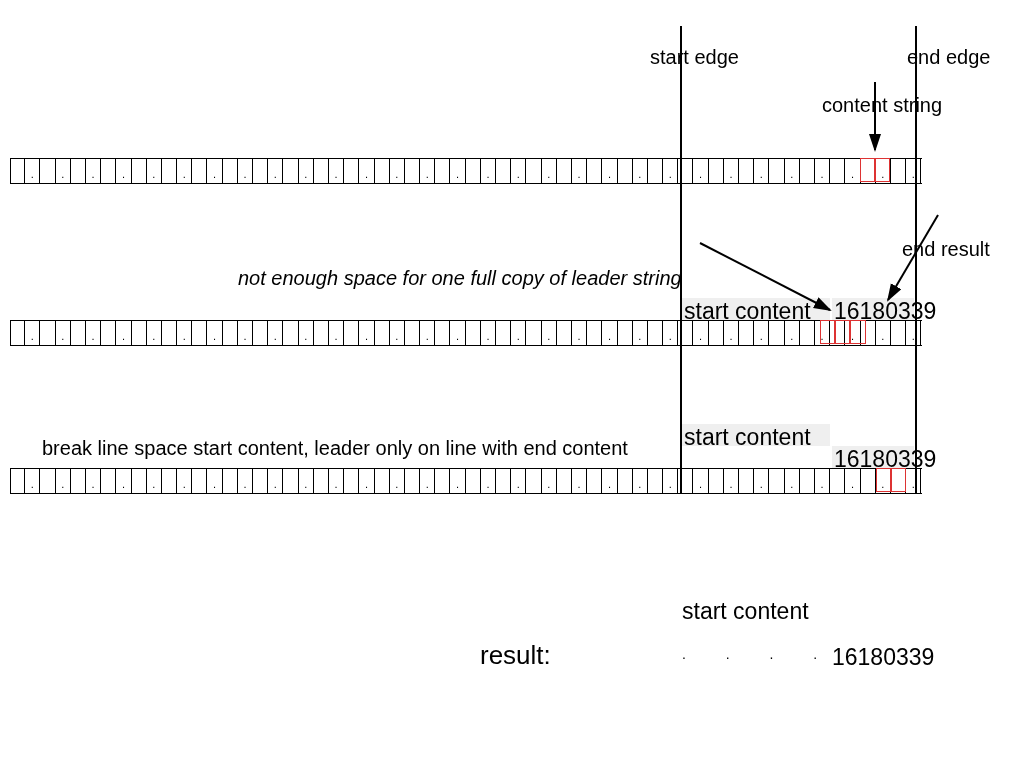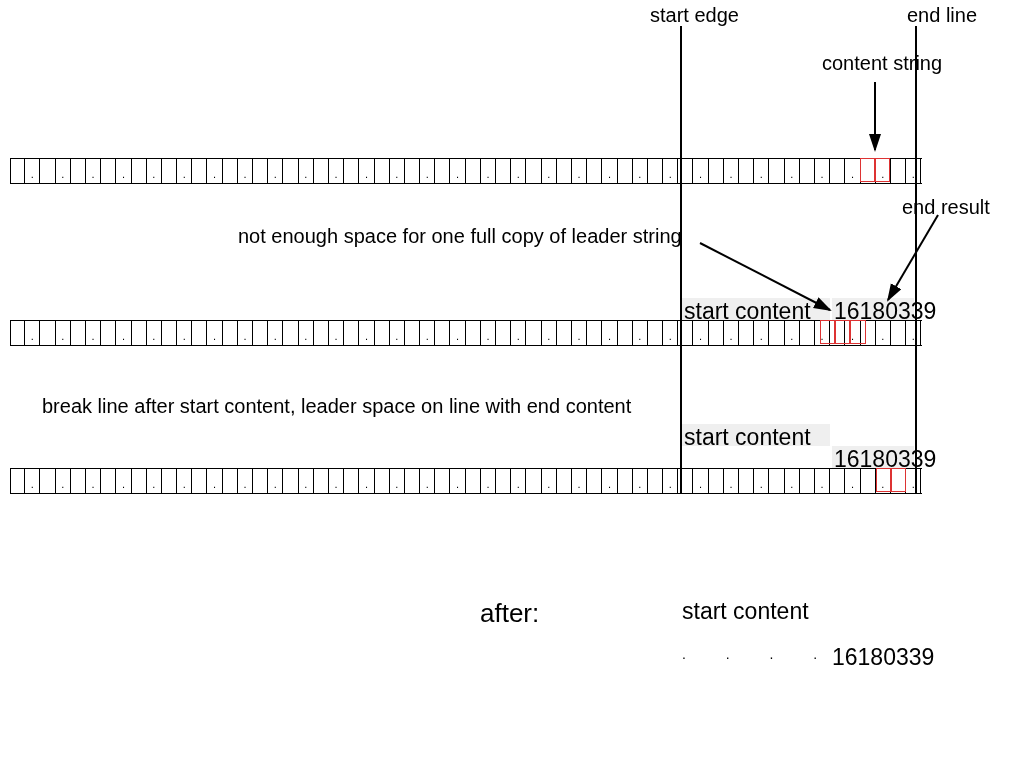--- a/index.html
+++ b/index.html
@@ -1,19 +1,19 @@
 <!DOCTYPE html>
 <html><head>
 <meta charset="utf-8">
 <style>
   html,body{margin:0;padding:0;width:1024px;height:768px;background:#fff;
             font-family:"Gill Sans","Gill Sans MT","Trebuchet MS",sans-serif;
             color:#000;}
   .stage{position:relative;width:1024px;height:768px;}
-  .lbl{position:absolute;font-size:20px;white-space:nowrap;}
+  .lbl{position:absolute;font-size:20px;white-space:nowrap;margin-top:42px;}
   .resultlbl{font-size:26px;}
   .ruler{position:absolute;left:10px;height:24px;width:912px;
          border-top:1px solid #000;border-bottom:1px solid #000;}
   .ruler .cells{position:absolute;inset:0;display:flex;}
   .ruler .cell{flex:0 0 auto;width:15.2px;height:100%;
                border-right:1px solid #000;box-sizing:border-box;
                display:flex;align-items:flex-end;justify-content:center;
                font-size:11px;line-height:1;padding-bottom:3px;}
   .ruler .cell:first-child{border-left:1px solid #000;}
   .vline{position:absolute;width:0;border-left:2px solid #000;}
@@ -212,41 +212,41 @@
         <div class="cell">.</div>
         <div class="cell"></div>
         <div class="cell">.</div>
         <div class="cell"></div>
         <div class="cell">.</div>
       </div>
     </div>
     <div class="vline" style="left:680px;top:26px;height:467px;"></div>
     <div class="vline" style="left:915px;top:26px;height:467px;"></div>
     <div class="lbl" style="left:650px;top:4px;">start edge</div>
-    <div class="lbl" style="left:907px;top:4px;">end line</div>
+    <div class="lbl" style="left:907px;top:4px;">end edge</div>
     <div class="lbl" style="left:822px;top:52px;">content string</div>
     <div class="lbl" style="left:902px;top:196px;">end result</div>
-    <div class="lbl" style="left:238px;top:225px;">not enough space for one full copy of leader string</div>
-    <div class="lbl" style="left:42px;top:395px;">break line after start content, leader space on line with end content</div>
+    <div class="lbl" style="left:238px;top:225px;font-style:italic;">not enough space for one full copy of leader string</div>
+    <div class="lbl" style="left:42px;top:395px;">break line space start content, leader only on line with end content</div>
     <div class="redbox" style="left:860px;top:158px;width:15.2px;height:24px;"></div>
     <div class="redbox" style="left:875.2px;top:158px;width:15.2px;height:24px;"></div>
     <div class="greybox" style="left:682px;top:298px;width:148px;height:22px;"></div>
     <div class="txt" style="left:684px;top:298px;">start content</div>
     <div class="redbox" style="left:820px;top:320px;width:15.2px;height:24px;"></div>
     <div class="redbox" style="left:835.2px;top:320px;width:15.2px;height:24px;"></div>
     <div class="redbox" style="left:850.4px;top:320px;width:15.2px;height:24px;"></div>
     <div class="greybox" style="left:832px;top:298px;width:82px;height:22px;"></div>
     <div class="txt" style="left:834px;top:298px;">16180339</div>
     <div class="greybox" style="left:682px;top:424px;width:148px;height:22px;"></div>
     <div class="txt" style="left:684px;top:424px;">start content</div>
     <div class="greybox" style="left:832px;top:446px;width:82px;height:22px;"></div>
     <div class="txt" style="left:834px;top:446px;">16180339</div>
     <div class="redbox" style="left:876px;top:468px;width:15.2px;height:24px;"></div>
     <div class="redbox" style="left:891.2px;top:468px;width:15.2px;height:24px;"></div>
-    <div class="lbl resultlbl" style="left:480px;top:598px;">after:</div>
+    <div class="lbl resultlbl" style="left:480px;top:598px;">result:</div>
     <div class="txt" style="left:682px;top:598px;">start content</div>
     <div class="txt" style="left:682px;top:646px;letter-spacing:18px;font-size:14px;">. . . .</div>
     <div class="txt" style="left:832px;top:644px;">16180339</div>
     <svg width="1024" height="768" style="position:absolute;left:0;top:0;pointer-events:none">
       <defs>
         <marker id="ah" markerWidth="10" markerHeight="10" refX="8" refY="3" orient="auto">
           <path d="M0,0 L9,3 L0,6 z" fill="#000"></path>
         </marker>
       </defs>
       <line x1="875" y1="82" x2="875" y2="150" stroke="#000" stroke-width="2" marker-end="url(#ah)"></line>

